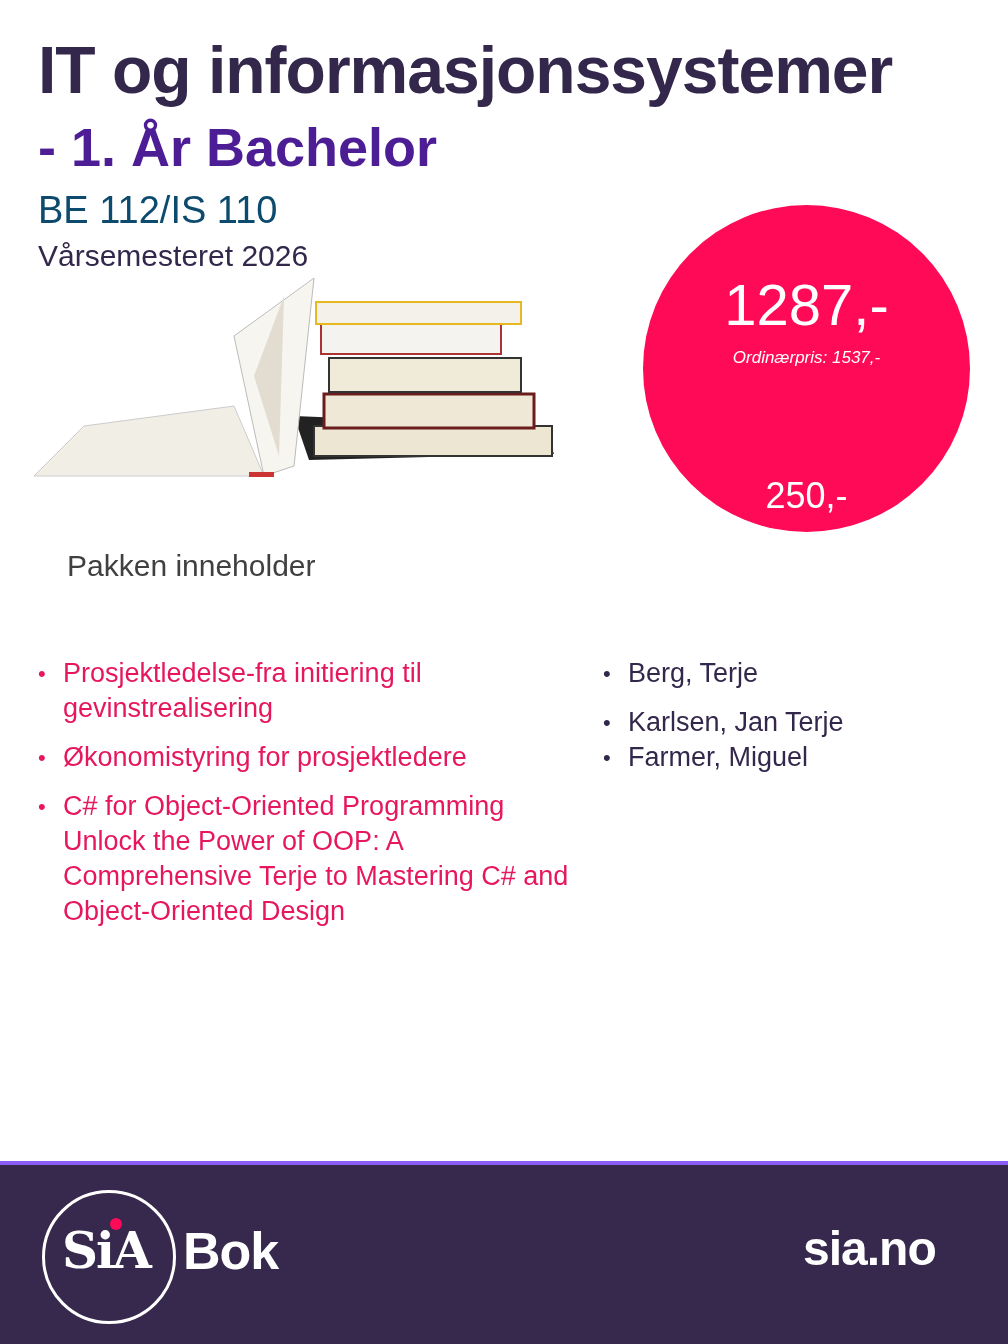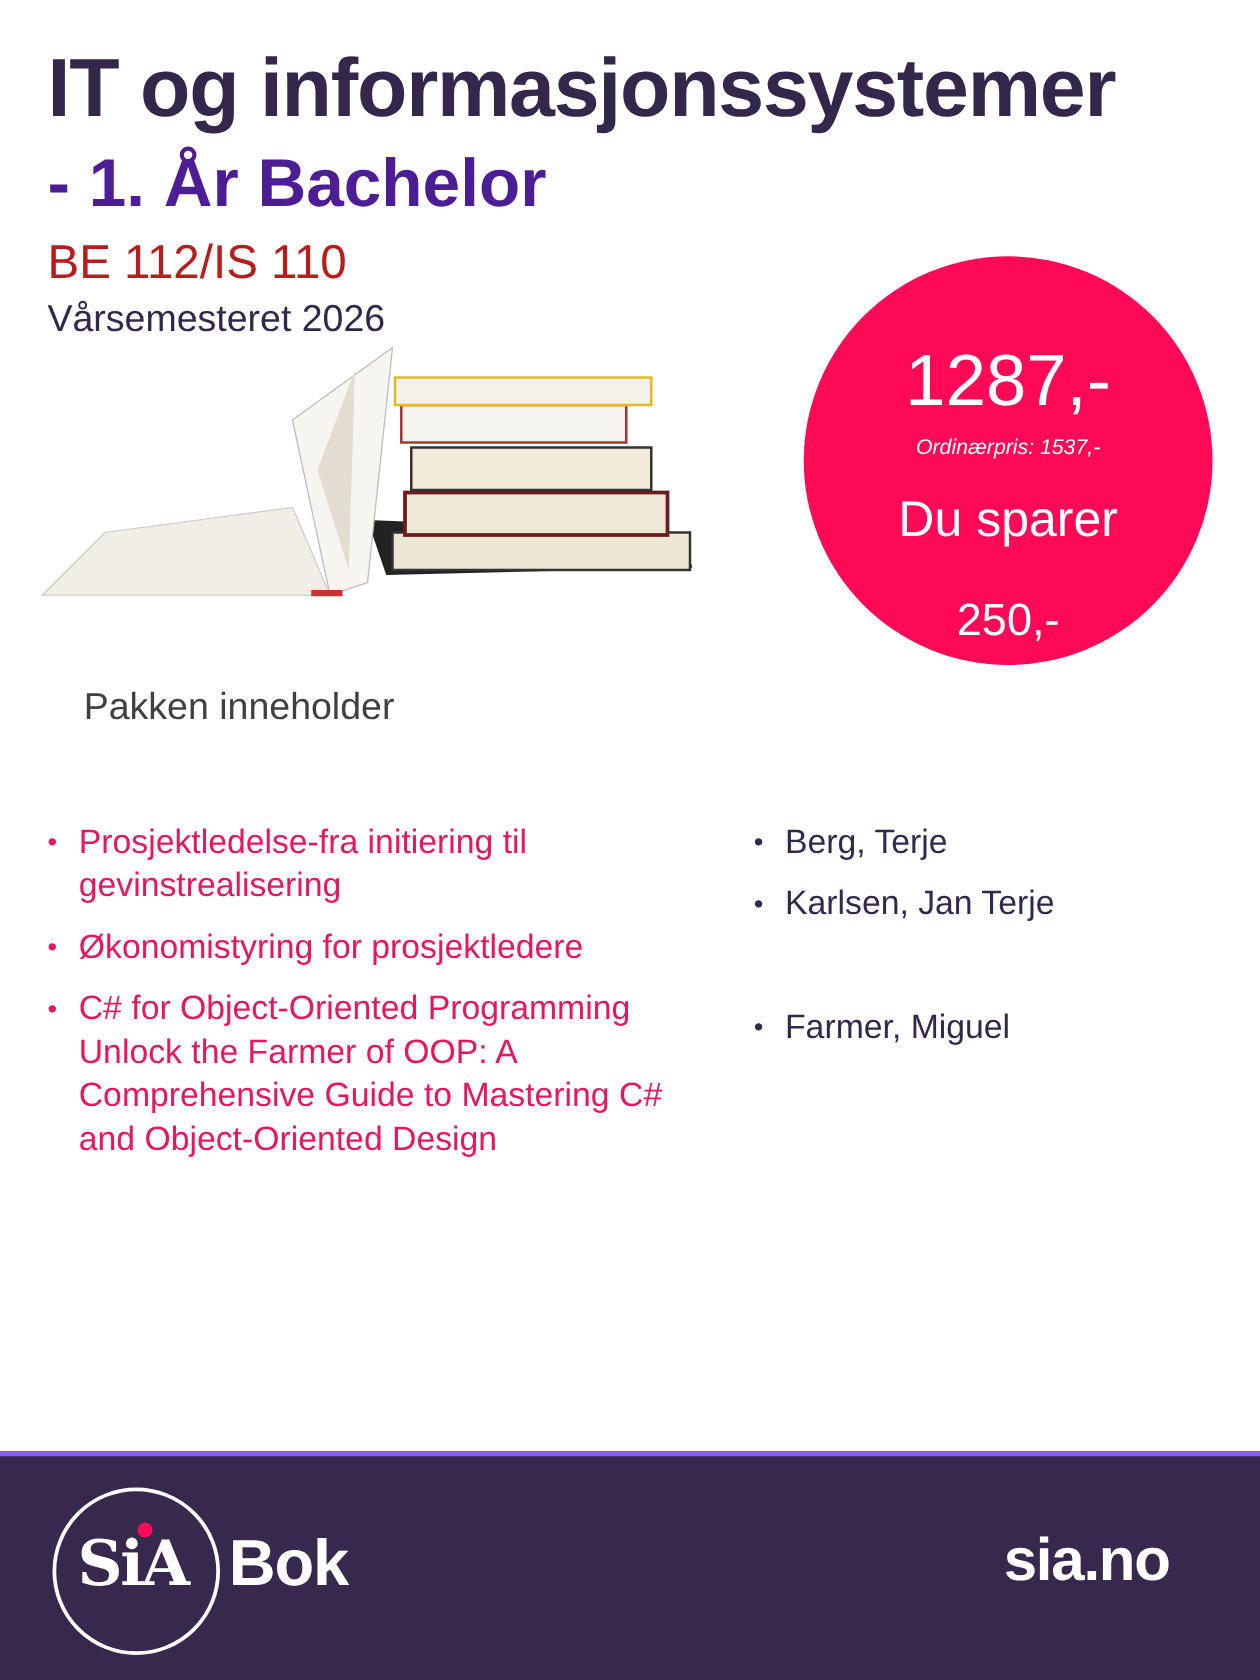--- a/index.html
+++ b/index.html
@@ -1,20 +1,20 @@
 <!DOCTYPE html>
 <html><head>
   <meta charset="utf-8">
   <style>
     html, body { margin:0; padding:0; }
     body { width:1008px; height:1344px; position:relative; background:#ffffff; overflow:hidden;
            font-family:"Liberation Sans", sans-serif; color:#35294a; }
     .title1 { position:absolute; left:38px; top:30px; font-size:66px; font-weight:bold; color:#33284b; letter-spacing:-1px; line-height:80px; white-space:nowrap; }
     .title2 { position:absolute; left:38px; top:112px; font-size:54px; font-weight:bold; color:#4c1d95; line-height:70px; white-space:nowrap; }
-    .code { position:absolute; left:38px; top:186px; font-size:38px; color:#b91c1c; line-height:48px; }
+    .code { position:absolute; left:38px; top:186px; font-size:38px; color:#0c4a6e; line-height:48px; }
     .semester { position:absolute; left:38px; top:236px; font-size:30px; color:#33284b; line-height:40px; }
     .books { position:absolute; left:24px; top:276px; width:540px; height:216px; }
     .price-circle { position:absolute; left:643px; top:205px; width:327px; height:327px; border-radius:50%; background:#ff0a56;
                     color:#fff; text-align:center; }
     .price-main { position:absolute; left:0; right:0; top:66px; font-size:58px; line-height:68px; }
     .price-ord { position:absolute; left:0; right:0; top:142px; font-size:17px; font-style:italic; line-height:22px; }
     .price-save { position:absolute; left:0; right:0; top:186px; font-size:40px; line-height:50px; }
     .price-amount { position:absolute; left:0; right:0; top:266px; font-size:36px; line-height:50px; }
     .section-heading { position:absolute; left:38px; top:546px; font-size:30px; font-weight:normal; color:#404040; line-height:40px;margin-left:29px; }
     ul.titles { position:absolute; left:38px; top:656px; width:540px; margin:0; padding:0; list-style:none; }
@@ -53,35 +53,34 @@
     <polygon points="10,200 60,150 210,130 240,200" fill="#f1eee6" stroke="#ccc"></polygon>
     <polygon points="210,60 290,2 270,190 240,200" fill="#f7f5f0" stroke="#bbb"></polygon>
     <polygon points="230,100 260,20 255,180" fill="#e2ddd0"></polygon>
     <rect x="225" y="196" width="25" height="5" fill="#c33"></rect>
   </g>
 </svg>
 
 <div class="price-circle">
   <div class="price-main">1287,-</div>
   <div class="price-ord">Ordinærpris: 1537,-</div>
-  <div class="price-save">Du sparer</div>
   <div class="price-amount">250,-</div>
 </div>
 
 <div class="section-heading">Pakken inneholder</div>
 
 <ul class="titles">
   <li>Prosjektledelse-fra initiering til gevinstrealisering</li>
   <li>Økonomistyring for prosjektledere</li>
-  <li>C# for Object-Oriented Programming Unlock the Farmer of OOP: A Comprehensive Guide to Mastering C# and Object-Oriented Design</li>
+  <li>C# for Object-Oriented Programming Unlock the Power of OOP: A Comprehensive Terje to Mastering C# and Object-Oriented Design</li>
 </ul>
 
 <ul class="authors">
   <li style="margin-bottom:14px">Berg, Terje</li>
-  <li style="margin-bottom:64px">Karlsen, Jan Terje</li>
+  <li style="">Karlsen, Jan Terje</li>
   <li>Farmer, Miguel</li>
 </ul>
 
 <div class="footer">
   <div class="logo-ring"></div>
   <div class="logo-sia">SiA</div>
   <div class="logo-dot"></div>
   <div class="logo-bok">Bok</div>
   <div class="site">sia.no</div>
 </div>

